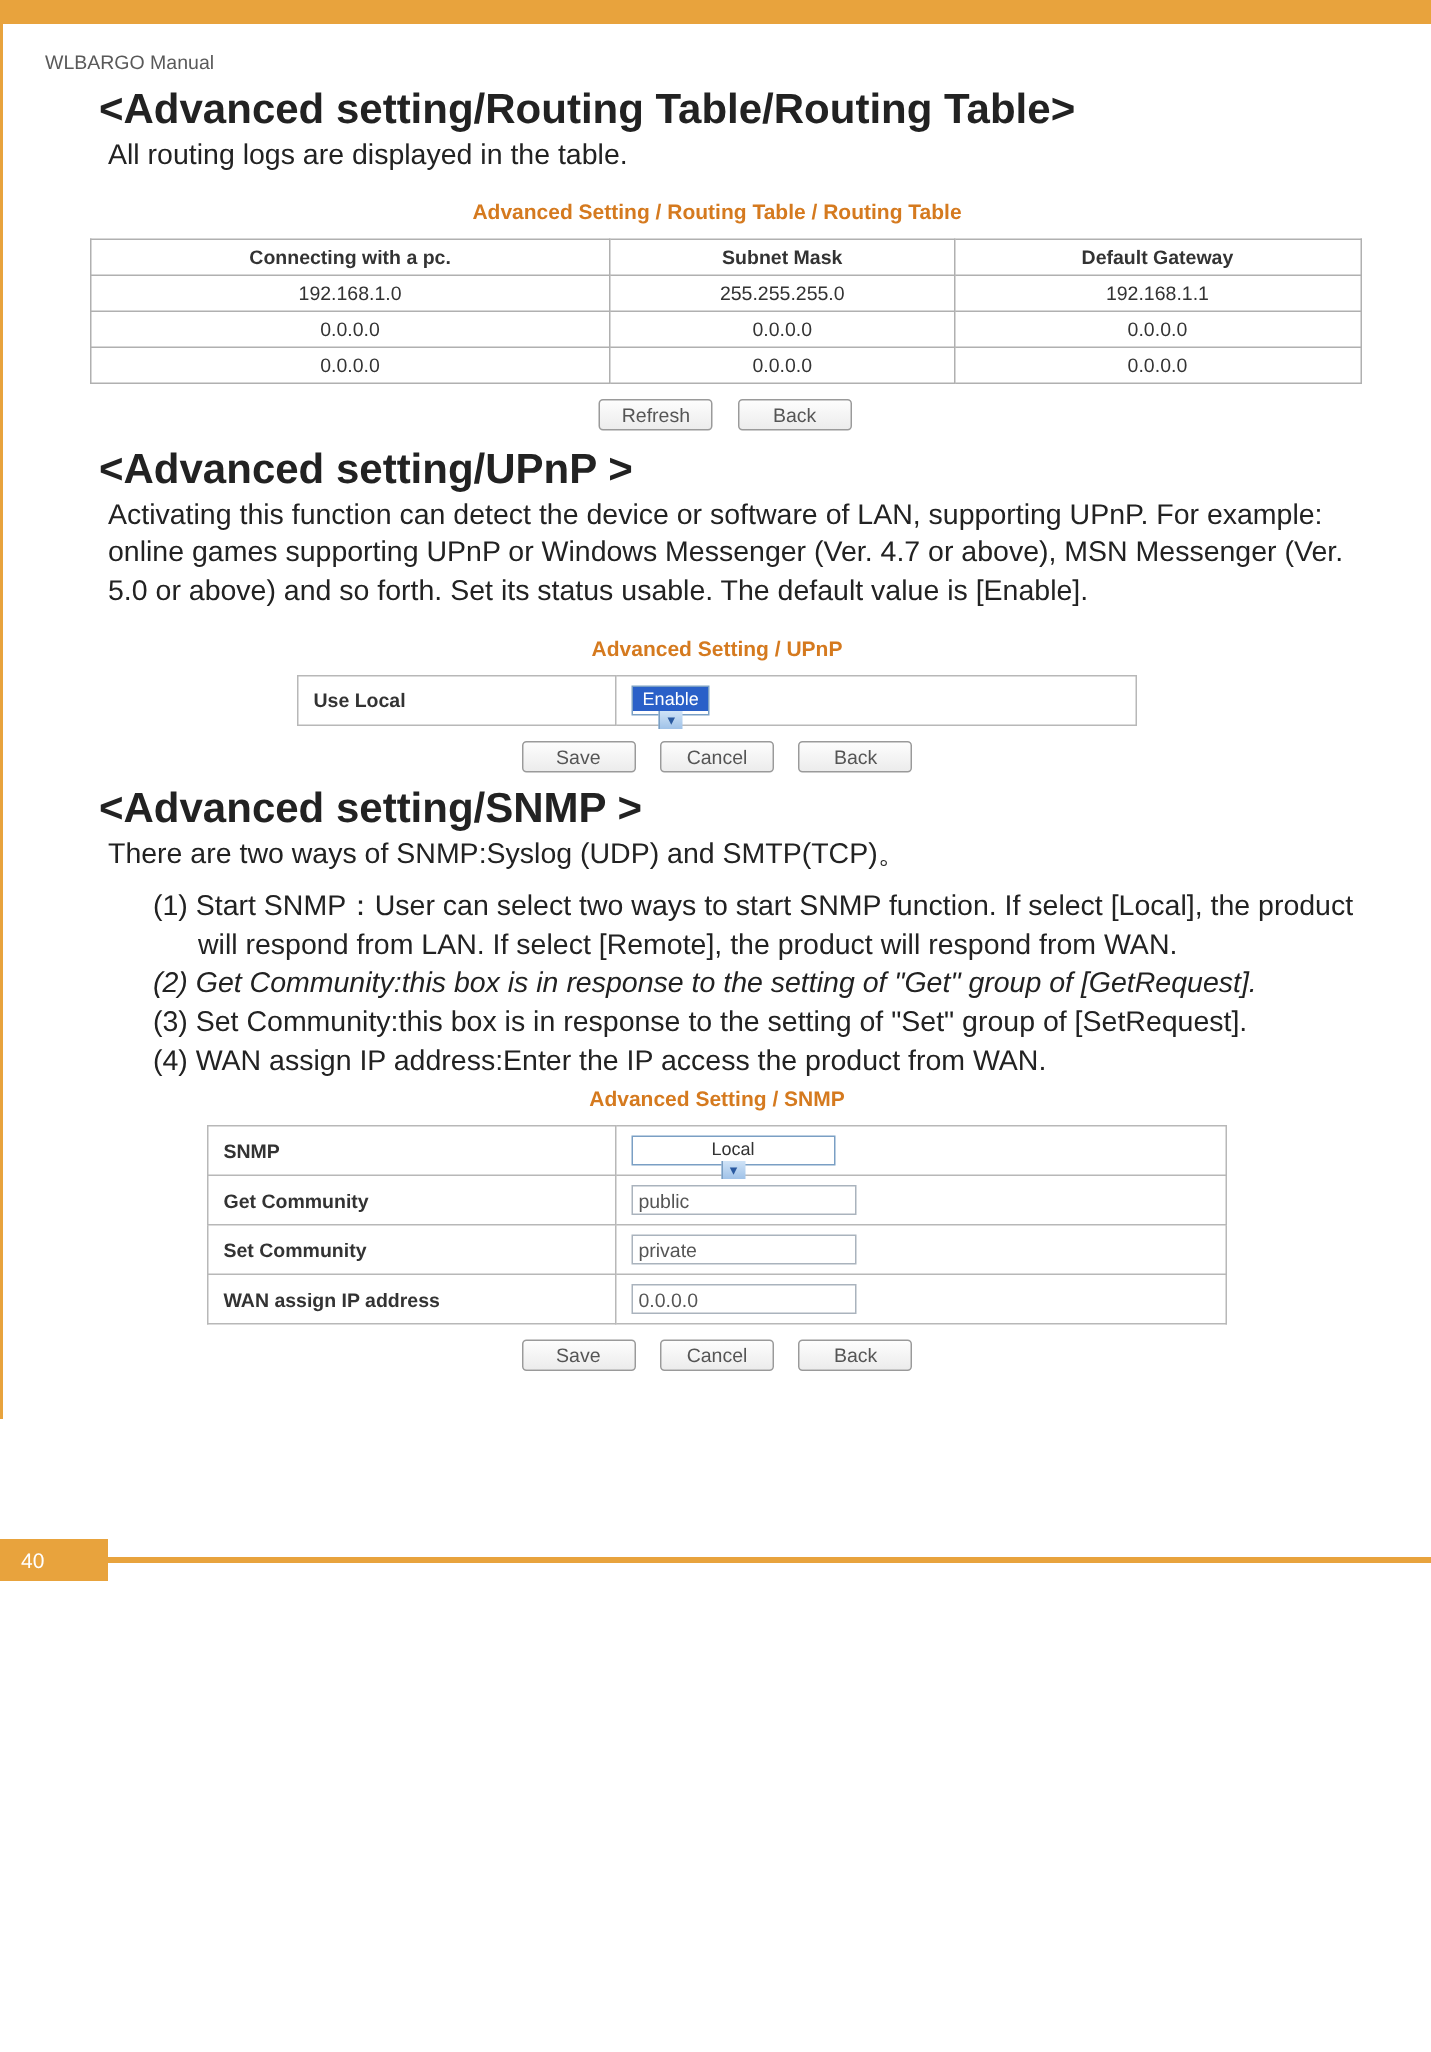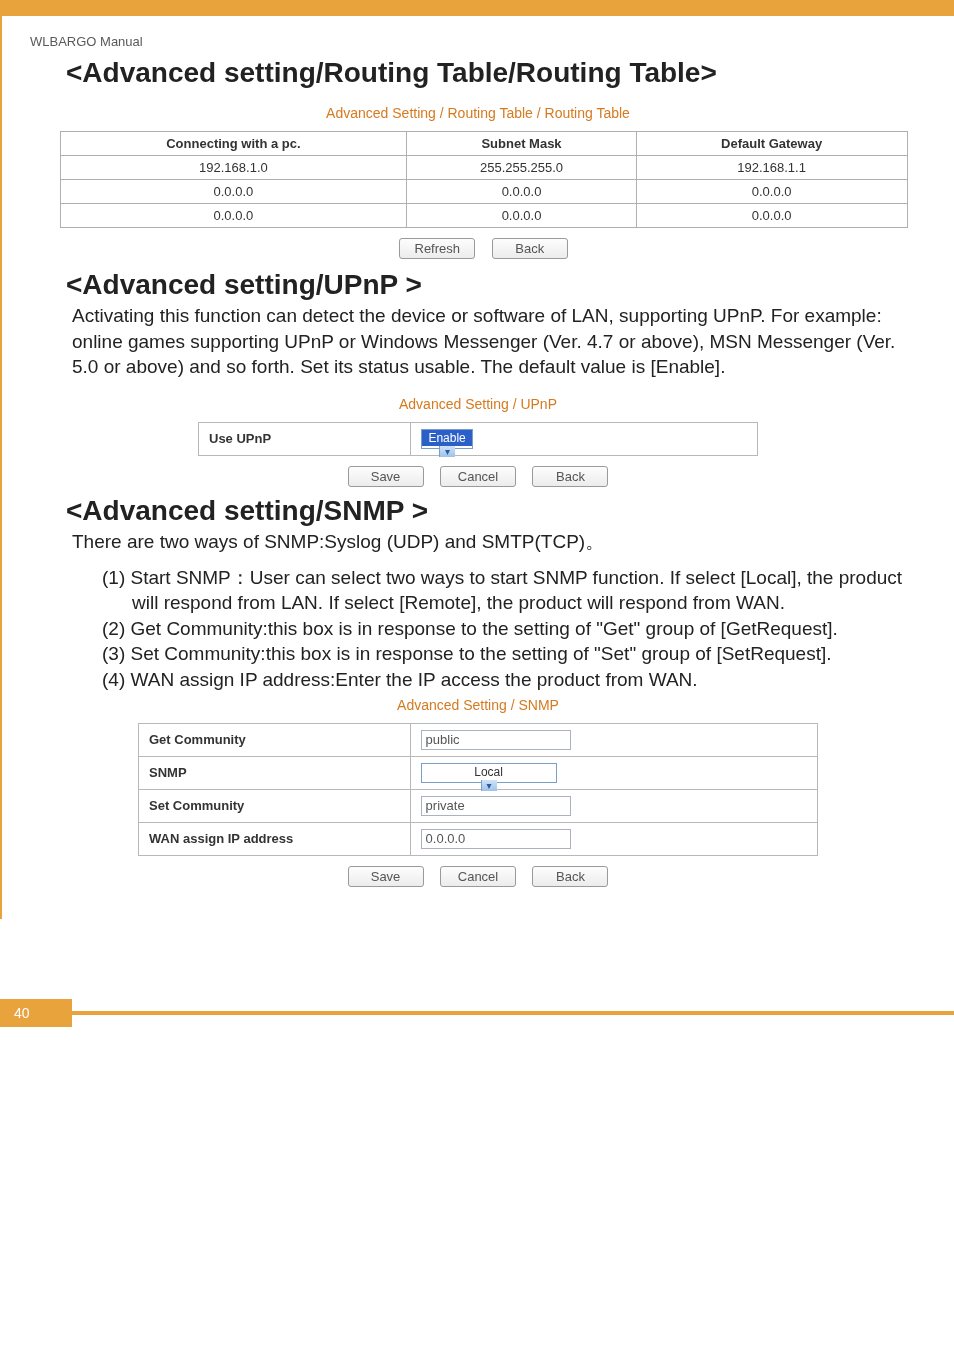--- a/index.html
+++ b/index.html
@@ -36,21 +36,21 @@
     font-size: 19px;
     color: #222;
     line-height: 1.35;
     margin-left: 42px;
     text-indent: -0px;
     padding-left: 0;
   }
   .crumb {
     text-align: center;
     font-size: 14px;
-    font-weight: normal;
+    font-weight: bold;
     color: #d57a1f;
     margin: 16px 0 10px 0;
   }
   
   .rt-wrap { margin: 0 auto 10px auto; width: 859px; padding-left: 11px; }
   table.routing {
     width: 100%;
     border-collapse: collapse;
     font-size: 13px;
   }
@@ -148,20 +148,21 @@
 </head>
 <body>
 
 <div class="topbar"></div>
 
 <div class="page">
 
   <div class="manual-label">WLBARGO Manual</div>
 
   <div class="section-heading">&lt;Advanced setting/Routing Table/Routing Table&gt;</div>
+  <div class="body-text">All routing logs are displayed in the table.</div>
 
   <div class="crumb">Advanced Setting / Routing Table / Routing Table</div>
 
   <div class="rt-wrap">
     <table class="routing">
       <tbody>
           <tr>
         <th>Connecting with a pc.</th>
         <th>Subnet Mask</th>
         <th>Default Gateway</th>
@@ -191,21 +192,21 @@
 
   <div class="section-heading">&lt;Advanced setting/UPnP &gt;</div>
   <div class="body-text">Activating this function can detect the device or software of LAN, supporting UPnP.  For example: online games supporting UPnP or Windows Messenger (Ver. 4.7 or above), MSN Messenger (Ver. 5.0 or above) and so forth.  Set its status usable.  The default value is [Enable].</div>
 
   <div class="crumb">Advanced Setting / UPnP</div>
 
   <div class="upnp-wrap">
     <table class="upnp">
       <tbody>
           <tr>
-        <td class="label">Use UPnP</td>
+        <td class="label">Use Local</td>
         <td>
           <span class="select highlight">
             <span class="sel-text">Enable</span>
             <span class="sel-arrow">▾</span>
           </span>
         </td>
       </tr>
     </tbody>
       </table>
     <div class="btn-row">
@@ -213,43 +214,43 @@
       <span class="btn">Cancel</span>
       <span class="btn">Back</span>
     </div>
   </div>
 
   <div class="section-heading">&lt;Advanced setting/SNMP &gt;</div>
   <div class="body-text">There are two ways of SNMP:Syslog (UDP) and SMTP(TCP)。</div>
 
   <div class="numbered" style="margin-top:6px;">
     <p style="padding-left:30px;text-indent:-30px;margin-left:72px;">(1) Start SNMP：User can select two ways to start SNMP function. If select [Local], the product will respond from LAN. If select [Remote], the product will respond from WAN.</p>
-    <p style="padding-left:30px;text-indent:-30px;margin-left:72px;">(2) Get Community:this box is in response to the setting of "Get" group of [GetRequest].</p>
+    <p style="padding-left:30px;text-indent:-30px;margin-left:72px;font-style:italic;">(2) Get Community:this box is in response to the setting of "Get" group of [GetRequest].</p>
     <p style="padding-left:30px;text-indent:-30px;margin-left:72px;">(3) Set Community:this box is in response to the setting of "Set" group of [SetRequest].</p>
     <p style="padding-left:30px;text-indent:-30px;margin-left:72px;">(4) WAN assign IP address:Enter the IP access the product from WAN.</p>
   </div>
 
   <div class="crumb" style="margin-top:4px;">Advanced Setting / SNMP</div>
 
   <div class="snmp-wrap">
     <table class="snmp">
       <tbody>
           <tr>
-        <td class="label">Get Community</td>
-        <td>
-          <input class="txtinput" value="public" style="">
-        </td>
-      </tr>
-      <tr>
         <td class="label">SNMP</td>
         <td>
           <span class="select" style="width:136px;justify-content:space-between;">
             <span class="sel-text">Local</span>
             <span class="sel-arrow">▾</span>
           </span>
+        </td>
+      </tr>
+      <tr>
+        <td class="label">Get Community</td>
+        <td>
+          <input class="txtinput" value="public" style="">
         </td>
       </tr>
       <tr>
         <td class="label">Set Community</td>
         <td>
           <input class="txtinput" value="private" style="">
         </td>
       </tr>
       <tr>
         <td class="label">WAN assign IP address</td>

